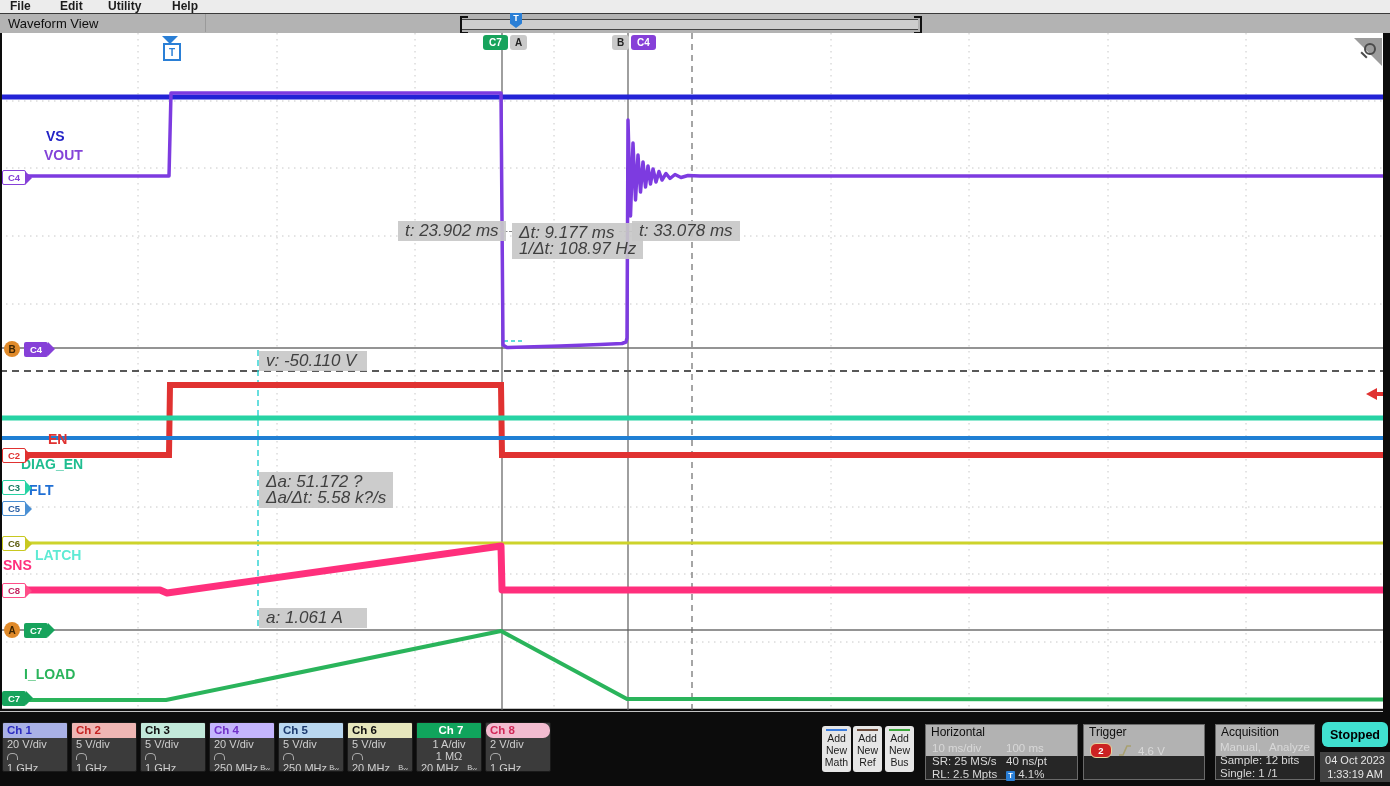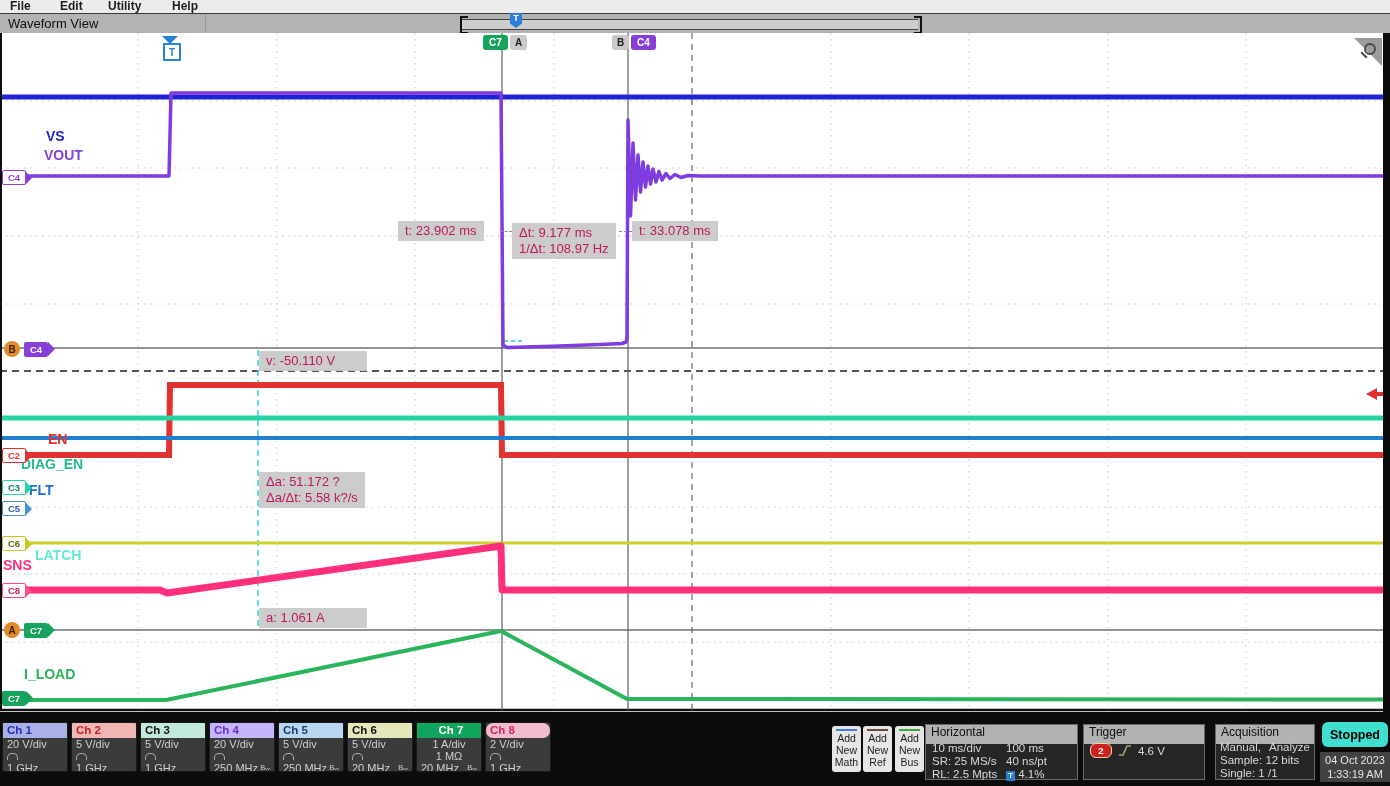--- a/index.html
+++ b/index.html
@@ -45,46 +45,46 @@
   .topbadge{position:absolute;z-index:4;top:35px;height:15px;border-radius:3px;font-size:10px;font-weight:bold;
     display:flex;align-items:center;justify-content:center;}
   .topbadge.gray{background:#c9c9c9;color:#222;}
   .topbadge.green{background:#17a35c;color:#fff;}
   .topbadge.purple{background:#8640d8;color:#fff;}
   
   #trig-tri{left:162px;top:36px;width:0;height:0;border-left:8px solid transparent;border-right:8px solid transparent;border-top:8px solid #2a7fd6;z-index:4;}
   #trig-box{left:163px;top:43px;width:14px;height:14px;background:#fff;border:2px solid #2a7fd6;color:#2a7fd6;
     font-size:10px;font-weight:bold;display:flex;align-items:center;justify-content:center;z-index:4;}
   
-  .ann{position:absolute;z-index:6;background:rgba(200,200,200,.92);color:#be185d;font-size:13px;
-    padding:2px 7px;white-space:nowrap;line-height:16px;}
+  .ann{position:absolute;z-index:6;background:rgba(200,200,200,.92);color:#404040;font-size:17px;
+    padding:2px 7px;white-space:nowrap;line-height:16px;font-style:italic;}
   .conn{position:absolute;z-index:5;border-top:1.5px dashed #8a8a8a;}
   
   #mag-corner{left:1354px;top:38px;width:28px;height:28px;background:#9c9c9c;
     clip-path:polygon(0 0,100% 0,100% 100%);z-index:4;}
   #mag-circle{left:1364px;top:43px;width:8px;height:8px;border:2px solid #4a4a4a;border-radius:50%;z-index:5;}
   #mag-handle{left:1360px;top:54px;width:8px;height:2px;background:#4a4a4a;transform:rotate(45deg);z-index:5;}
   
   #trig-arrow{left:1366px;top:388px;width:0;height:0;border-top:6px solid transparent;border-bottom:6px solid transparent;
     border-right:11px solid #e03231;z-index:4;}
   #trig-arrow-tail{left:1377px;top:392px;width:6px;height:4px;background:#e03231;z-index:4;}
   
   #bottombar{left:0;top:712px;width:1390px;height:74px;background:#0c0c0c;}
   .chbox{position:absolute;top:722px;width:66px;height:50px;background:#3b3b3b;border:1px solid #1a1a1a;
     box-sizing:border-box;border-radius:2px;overflow:hidden;}
   .chbox .hd{height:15px;font-size:11.5px;font-weight:bold;padding-left:4px;line-height:15px;}
   .chbox .bd{padding:0 4px;color:#cfcfcf;font-size:11px;line-height:12px;}
   .probe{display:inline-block;width:9px;height:6px;border:1.5px solid #aaa;border-bottom:none;border-radius:5px 5px 0 0;margin-top:1px;}
   .bwrow{display:flex;justify-content:space-between;align-items:center;}
   .bwtag{font-size:7.5px;color:#cfcfcf;}
   .addbtn{position:absolute;top:726px;width:29px;height:46px;background:#e6e6e6;border-radius:3px;
-    font-size:10.5px;color:#1c1c1c;text-align:center;line-height:12px;padding-top:6px;box-sizing:border-box;margin-left:10px;}
+    font-size:10.5px;color:#1c1c1c;text-align:center;line-height:12px;padding-top:6px;box-sizing:border-box;}
   .addbtn::before{content:"";position:absolute;left:4px;right:4px;top:3px;height:2px;background:var(--acc);}
   .panel{position:absolute;top:724px;background:#262626;border:1px solid #6a6a6a;box-sizing:border-box;}
-  .panel .ph{height:19px;background:#b2b2b2;color:#0e0e0e;font-size:12px;line-height:15px;padding-left:5px;}
+  .panel .ph{height:31px;background:#b2b2b2;color:#0e0e0e;font-size:12px;line-height:15px;padding-left:5px;}
   .panel .pr{position:absolute;font-size:11.5px;color:#d8d8d8;white-space:nowrap;}
   #stopped{left:1322px;top:722px;width:66px;height:25px;background:#40e0d0;border-radius:6px;color:#000;
     font-size:12.5px;font-weight:bold;display:flex;align-items:center;justify-content:center;}
   #datetime{left:1320px;top:752px;width:70px;height:30px;background:#424242;color:#e6e6e6;font-size:11px;
     line-height:14px;text-align:center;padding-top:1px;box-sizing:border-box;}
   .trig-src{display:inline-block;width:20px;height:13px;background:#cc2222;border:1px solid #e8d8a0;border-radius:6px;
     color:#fff;font-size:9.5px;font-weight:bold;text-align:center;line-height:13px;}
   .mini-t{display:inline-block;width:9px;height:10px;background:#2a7fd6;color:#fff;font-size:7.5px;font-weight:bold;
     text-align:center;line-height:10px;border-radius:1px;}
 </style>

